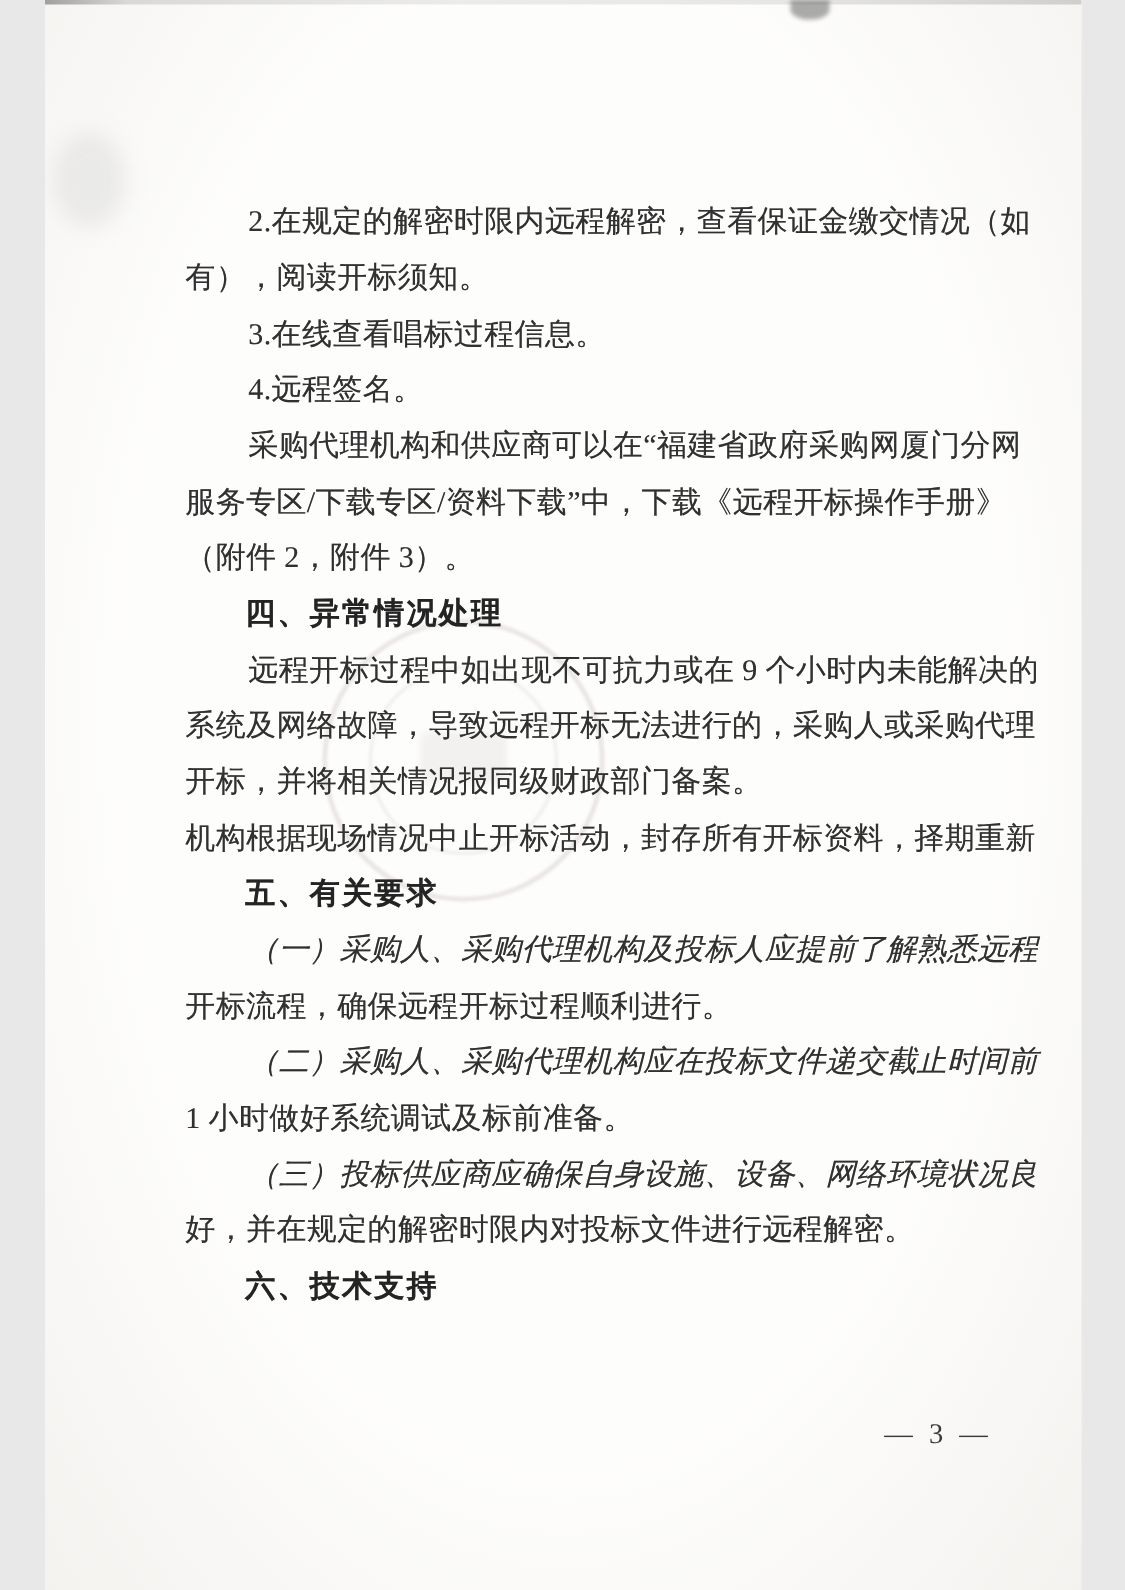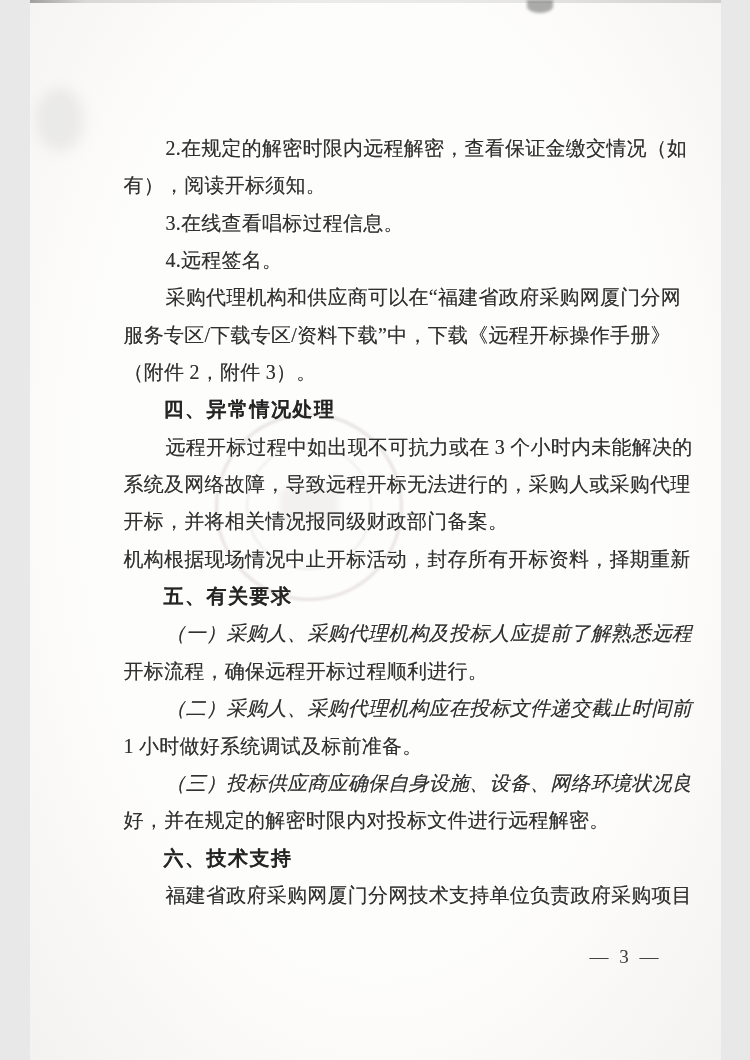--- a/index.html
+++ b/index.html
@@ -123,30 +123,29 @@
 
   <div class="content">
     <div class="line indent-para">2.在规定的解密时限内远程解密，查看保证金缴交情况（如</div>
     <div class="line">有），阅读开标须知。</div>
     <div class="line indent-para">3.在线查看唱标过程信息。</div>
     <div class="line indent-para">4.远程签名。</div>
     <div class="line indent-para">采购代理机构和供应商可以在“福建省政府采购网厦门分网</div>
     <div class="line">服务专区/下载专区/资料下载”中，下载《远程开标操作手册》</div>
     <div class="line">（附件 2，附件 3）。</div>
     <div class="line heading">四、异常情况处理</div>
-    <div class="line indent-para">远程开标过程中如出现不可抗力或在 3 个小时内未能解决的</div>
+    <div class="line indent-para">远程开标过程中如出现不可抗力或在 9 个小时内未能解决的</div>
     <div class="line">系统及网络故障，导致远程开标无法进行的，采购人或采购代理</div>
     <div class="line">开标，并将相关情况报同级财政部门备案。</div>
     <div class="line">机构根据现场情况中止开标活动，封存所有开标资料，择期重新</div>
     <div class="line heading">五、有关要求</div>
     <div class="line indent-paren">（一）采购人、采购代理机构及投标人应提前了解熟悉远程</div>
     <div class="line">开标流程，确保远程开标过程顺利进行。</div>
     <div class="line indent-paren">（二）采购人、采购代理机构应在投标文件递交截止时间前</div>
     <div class="line">1 小时做好系统调试及标前准备。</div>
     <div class="line indent-paren">（三）投标供应商应确保自身设施、设备、网络环境状况良</div>
     <div class="line">好，并在规定的解密时限内对投标文件进行远程解密。</div>
     <div class="line heading">六、技术支持</div>
-    <div class="line indent-para">福建省政府采购网厦门分网技术支持单位负责政府采购项目</div>
   </div>
 
   <div class="page-number">— 3 —</div>
 
 </div>
 
 </body></html>

